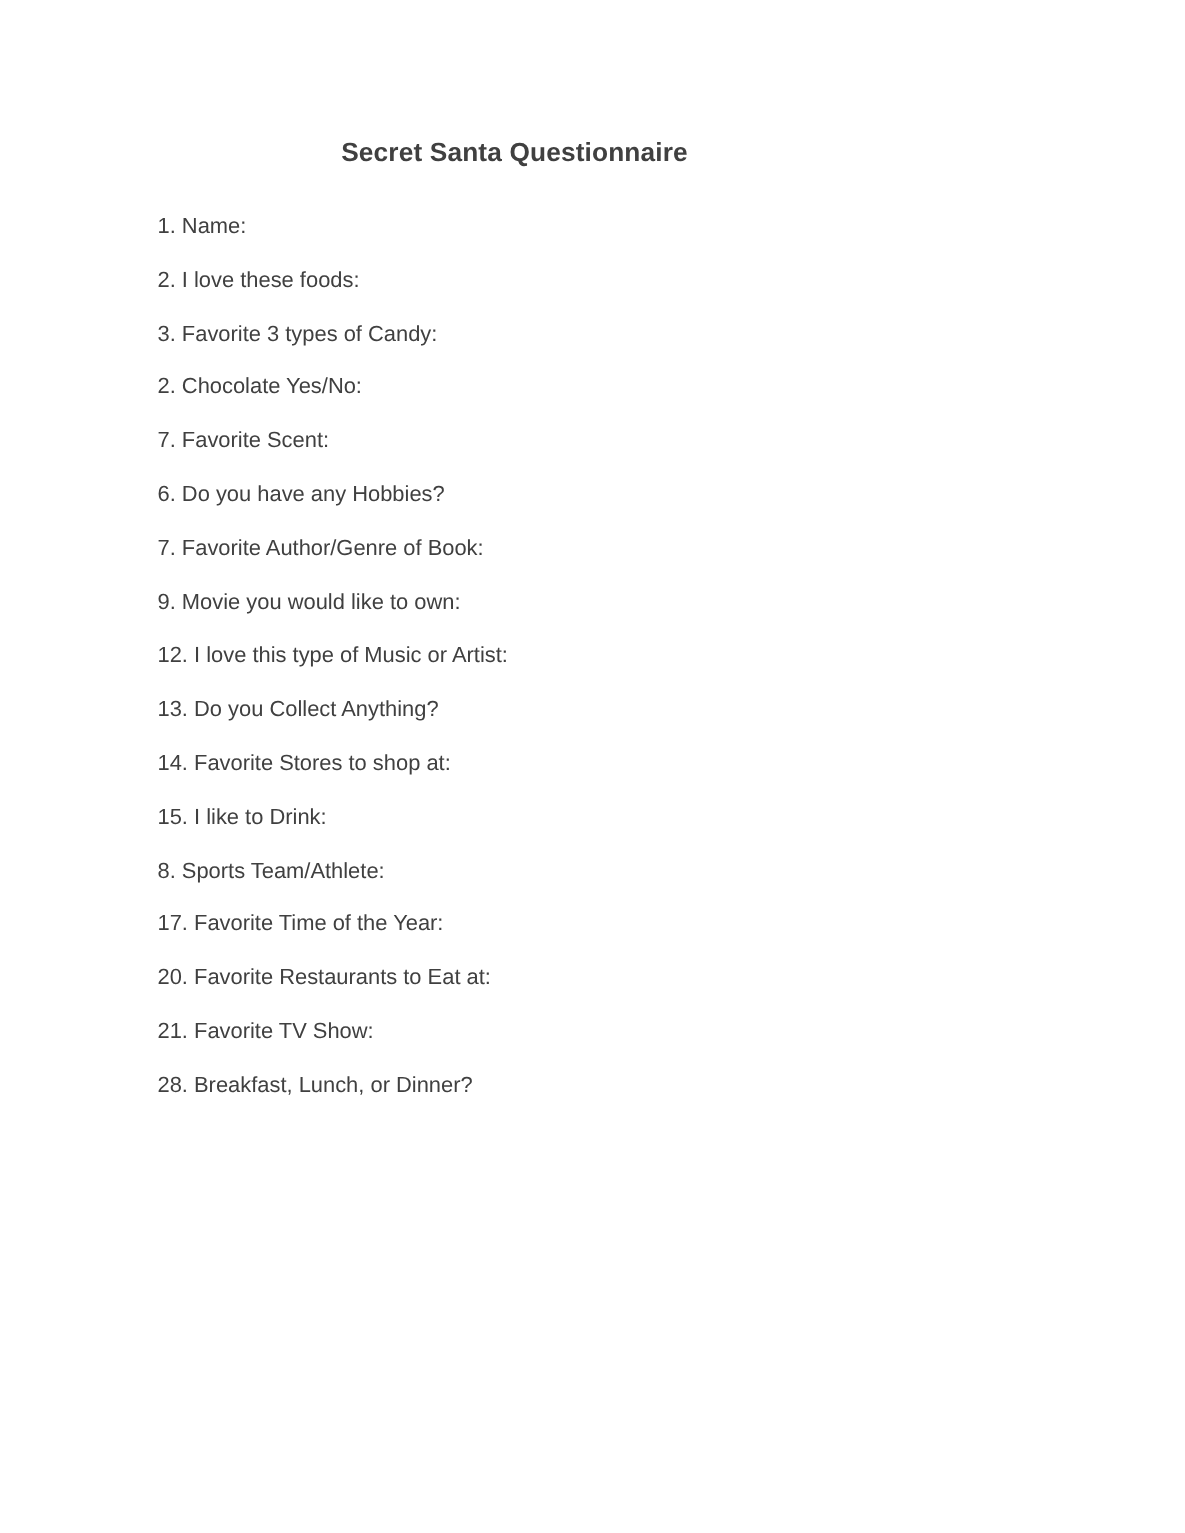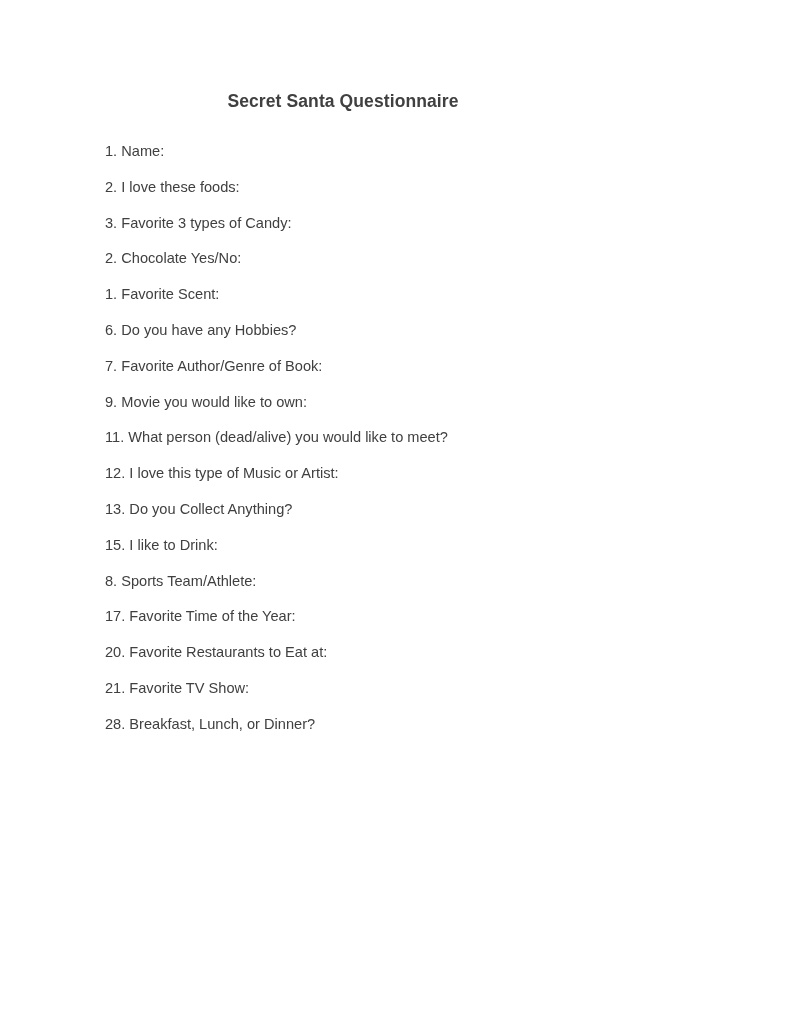--- a/index.html
+++ b/index.html
@@ -52,27 +52,27 @@
 </head>
 <body>
 
 <div class="page">
   <div class="title">Secret Santa Questionnaire</div>
   <ul class="questions">
     <li class="question">1. Name:</li>
     <li class="question">2. I love these foods:</li>
     <li class="question">3. Favorite 3 types of Candy:</li>
     <li class="question">2. Chocolate Yes/No:</li>
-    <li class="question">1. Favorite Scent:</li>
+    <li class="question">7. Favorite Scent:</li>
     <li class="question">6. Do you have any Hobbies?</li>
     <li class="question">7. Favorite Author/Genre of Book:</li>
     <li class="question">9. Movie you would like to own:</li>
-    <li class="question">11. What person (dead/alive) you would like to meet?</li>
     <li class="question">12. I love this type of Music or Artist:</li>
     <li class="question">13. Do you Collect Anything?</li>
+    <li class="question">14. Favorite Stores to shop at:</li>
     <li class="question">15. I like to Drink:</li>
     <li class="question">8. Sports Team/Athlete:</li>
     <li class="question">17. Favorite Time of the Year:</li>
     <li class="question">20. Favorite Restaurants to Eat at:</li>
     <li class="question">21. Favorite TV Show:</li>
     <li class="question">28. Breakfast, Lunch, or Dinner?</li>
   </ul>
 </div>
 
 </body></html>

